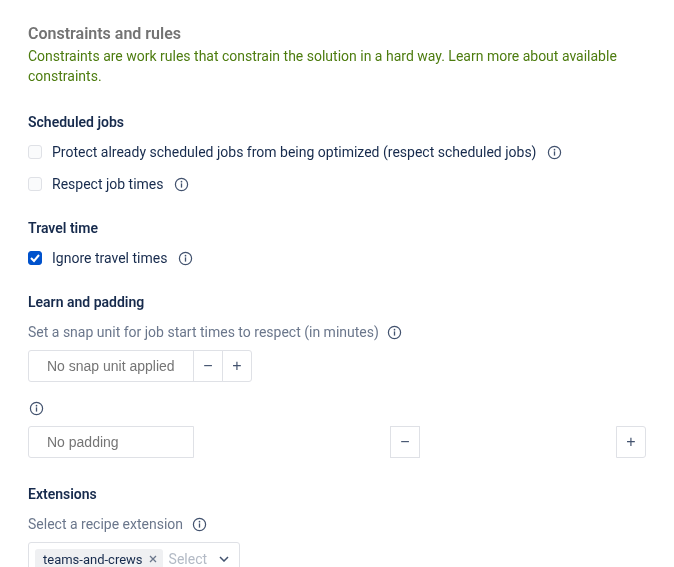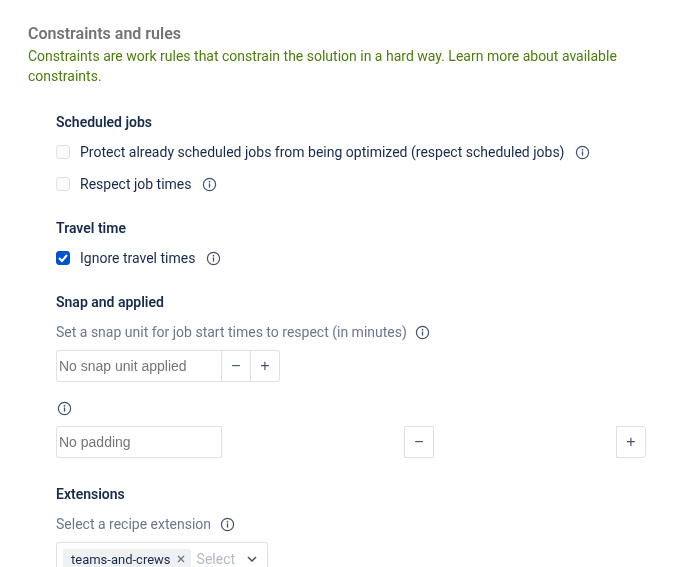--- a/index.html
+++ b/index.html
@@ -75,21 +75,20 @@
       justify-content: center;
       cursor: pointer;
       flex-shrink: 0;
     }
     .info-icon svg {
       width: 15px;
       height: 15px;
     }
     .group {
       margin-bottom: 28px;
-      margin-left: 28px;
     }
     .group:last-child {
       margin-bottom: 0;
     }
     .field-label {
       font-size: 14px;
       color: #6B778C;
       margin-bottom: 10px;
       display: flex;
       align-items: center;
@@ -97,21 +96,21 @@
     }
     .stepper-row {
       display: flex;
       margin-bottom: 18px;
     }
     .stepper-input {
       width: 166px;
       height: 32px;
       border: 1px solid #DFE1E6;
       background: #fff;
-      padding: 0 2px;
+      padding: 0 18px;
       font-size: 14px;
       color: #7A869A;
       outline: none;
       border-radius: 3px 0 0 3px;
     }
     .stepper-btn {
       width: 30px;
       height: 32px;
       border: 1px solid #DFE1E6;
       background: #fff;
@@ -221,21 +220,21 @@
       <svg viewBox="0 0 16 16">
           <circle cx="8" cy="8" r="6.5" stroke="#42526E" stroke-width="1.3" fill="none"></circle>
           <circle cx="8" cy="5" r="0.9" fill="#42526E"></circle>
           <rect x="7.3" y="6.8" width="1.4" height="4.5" fill="#42526E"></rect>
         </svg>
     </span>
   </div>
 </div>
 
 <div class="group">
-  <div class="subsection-title">Snap and applied</div>
+  <div class="subsection-title">Learn and padding</div>
 
   <div class="field-label">
     <span>Set a snap unit for job start times to respect (in minutes)</span>
     <span class="info-icon">
       <svg viewBox="0 0 16 16">
           <circle cx="8" cy="8" r="6.5" stroke="#42526E" stroke-width="1.3" fill="none"></circle>
           <circle cx="8" cy="5" r="0.9" fill="#42526E"></circle>
           <rect x="7.3" y="6.8" width="1.4" height="4.5" fill="#42526E"></rect>
         </svg>
     </span>

